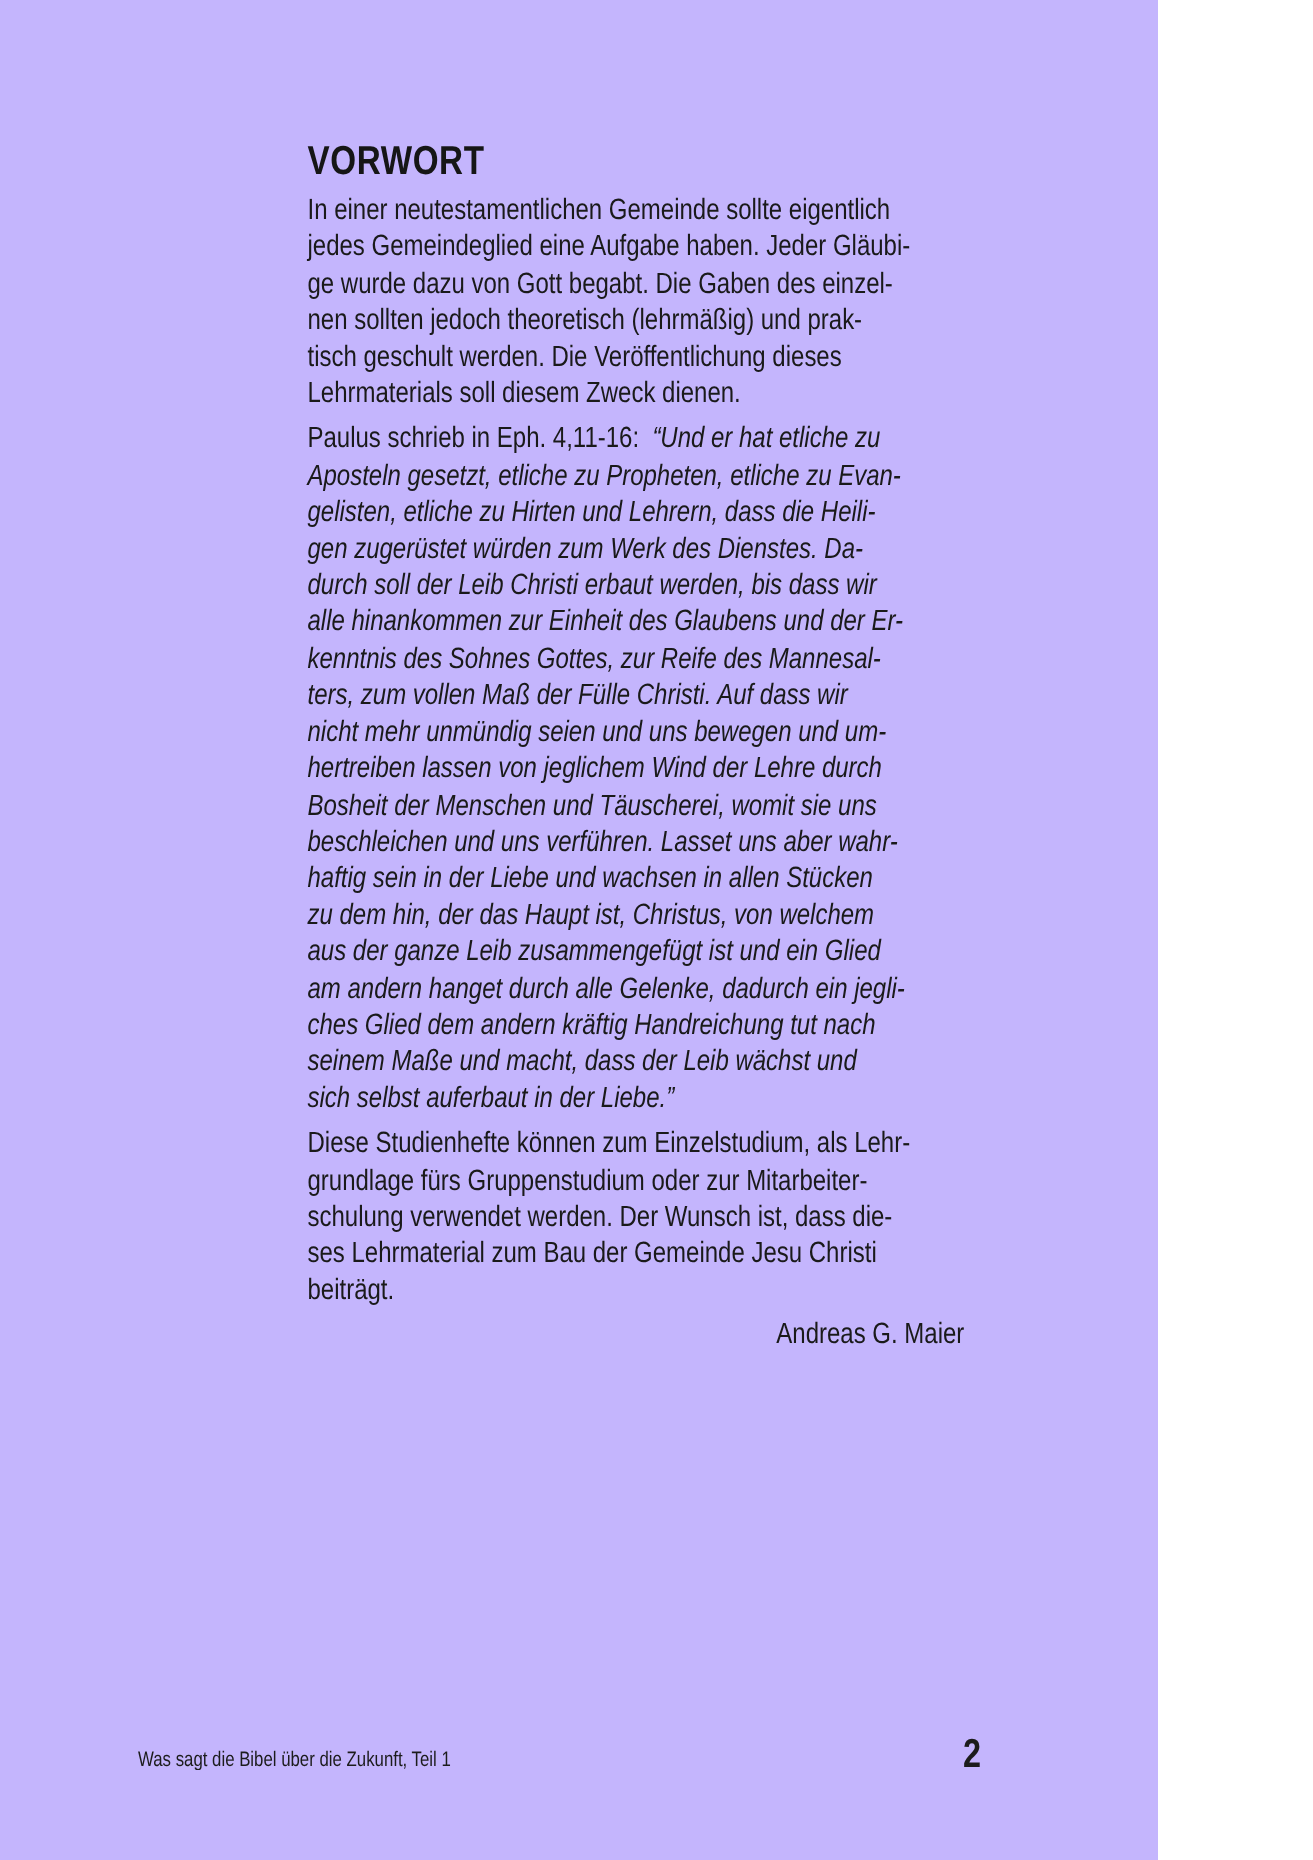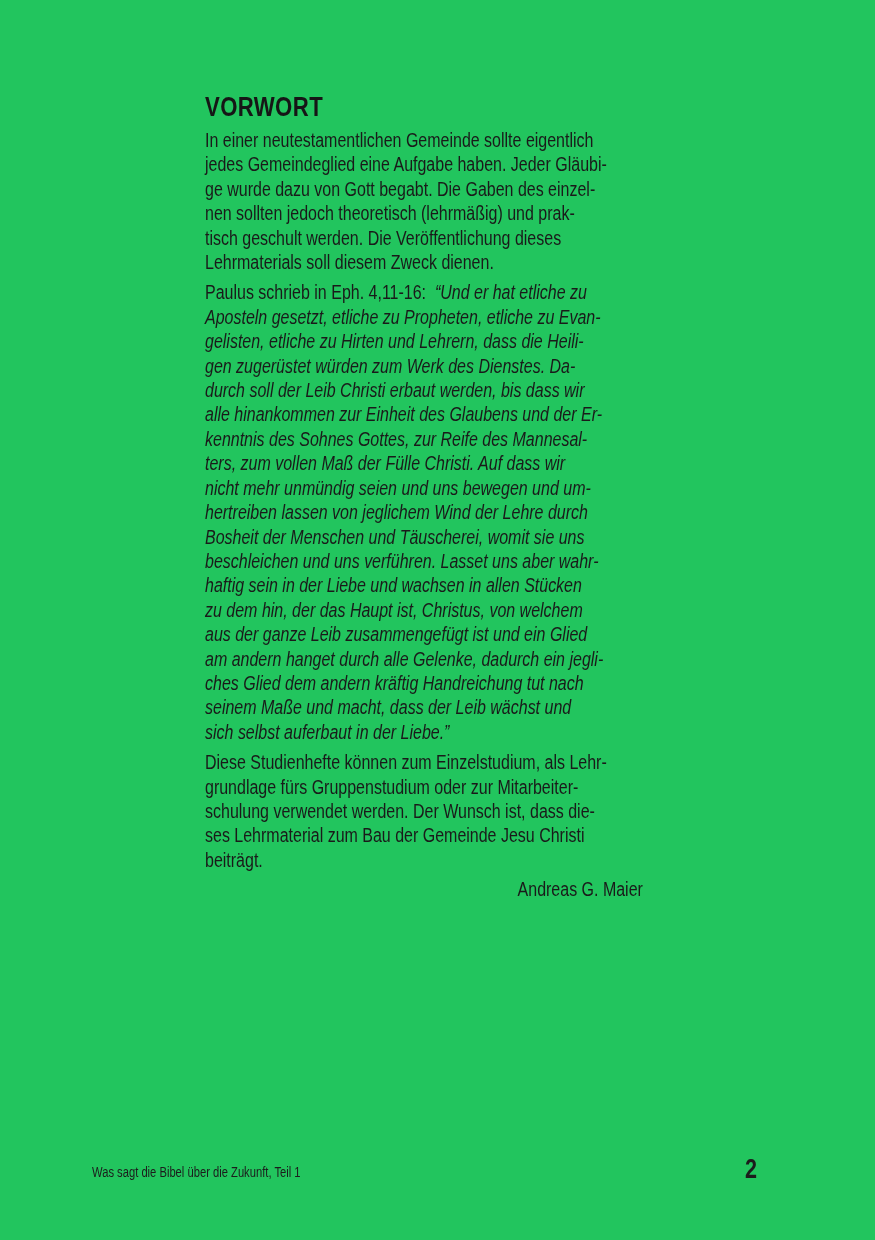--- a/index.html
+++ b/index.html
@@ -5,22 +5,22 @@
 <style>
   html, body { margin: 0; padding: 0; }
   body {
     width: 875px; height: 1240px;
     background: #ffffff;
     font-family: "Liberation Sans", sans-serif;
     -webkit-font-smoothing: antialiased;
   }
   .page {
     position: relative;
-    width: 875px; height: 1240px;
-    background: #22c55e;
+    width: 772px; height: 1240px;
+    background: #c4b5fd;
     color: #1a1a1a;
     overflow: hidden;
     text-decoration: underline;
   }
   
   .textblock {
     position: absolute;
     left: 205px; top: 92px;
     width: 560px;
     transform: scaleX(0.82);

